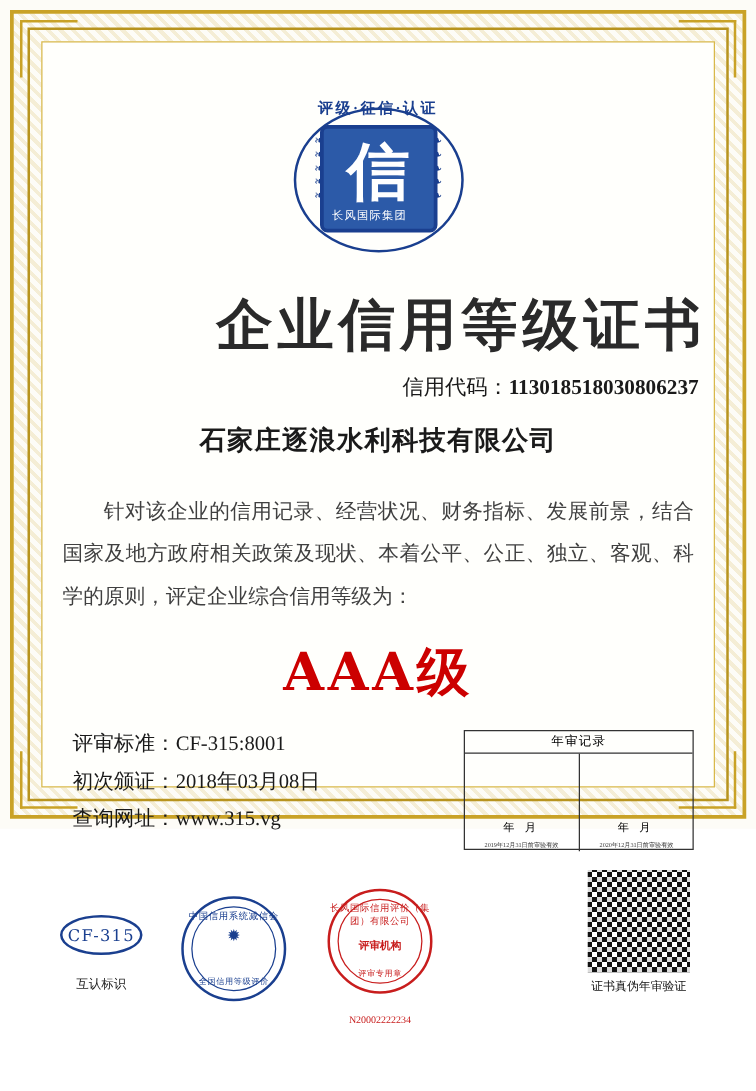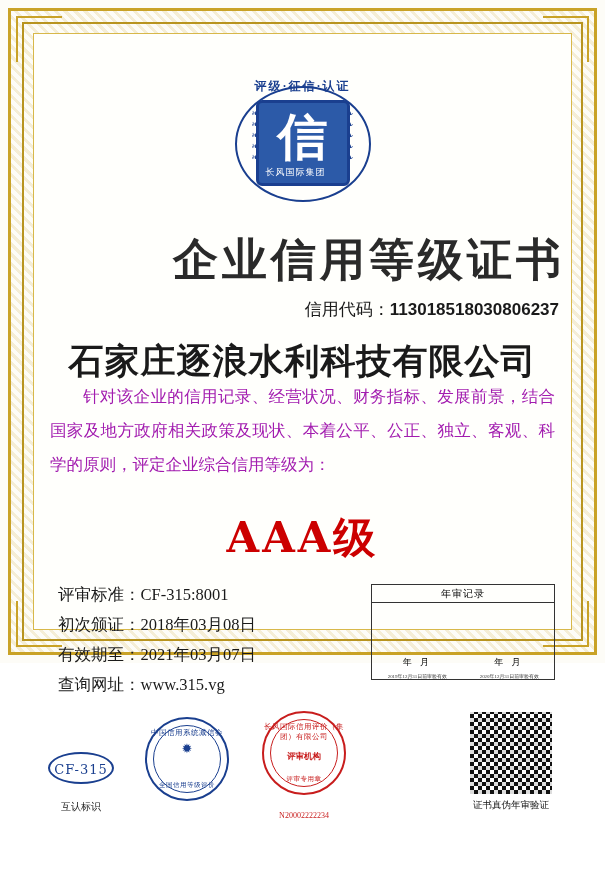--- a/index.html
+++ b/index.html
@@ -149,41 +149,41 @@
     font-family: "DejaVu Serif", serif;
   }
   .code-line {
     position: absolute;
     right: 6px;
     top: 258px;
     font-size: 17px;
     color: #1a1a1a;
     letter-spacing: 0px;
   }
-  .code-line b { font-family: Liberation Sans, sans-serif; }
+  .code-line b { font-family: Liberation Serif, serif; }
   .company {
     position: absolute;
     left: 0; right: 0;
     top: 298px;
     text-align: center;
-    font-size: 35px;
+    font-size: 21px;
     font-weight: bold;
     letter-spacing: 1px;
     color: #1a1a1a;
     font-family: "DejaVu Serif", serif;
   }
 
   .body-text {
     position: absolute;
     left: 10px;
     right: 10px;
-    top: 340px;
+    top: 352px;
     font-size: 16.5px;
     line-height: 34px;
-    color: #a21caf;
+    color: #404040;
     text-align: justify;
   }
   .body-text p { margin: 0; text-indent: 33px; }
 
   .grade {
     position: absolute;
     left: 0; right: 0;
     top: 470px;
     text-align: center;
     color: #cc0000;
@@ -217,21 +217,20 @@
     height: 17px;
     border-bottom: 1px solid #333;
     font-size: 10px;
     text-align: center;
     line-height: 17px;
     letter-spacing: 1px;
   }
   .review-cells {
     display: flex;
     height: 78px;
-    align-items: flex-end;
   }
   .review-cell {
     flex: 1;
     position: relative;
     box-sizing: border-box;
   }
   .review-cell + .review-cell { border-left: 1px solid #333; }
   .review-cell .ym {
     position: absolute;
     left: 0; right: 0;
@@ -316,21 +315,21 @@
     left: 0; right: 0; top: 22px;
     font-size: 13px;
   }
   .blue { color: #1a3f8f; }
   .red { color: #c81d1d; }
 
   
   .qr-wrap {
     position: absolute;
     right: 8px;
-    top: 16px;
+    top: 0;
     width: 92px;
     text-align: center;
   }
   .qr {
     width: 84px;
     height: 84px;
     margin: 0 auto;
     background-color: #ffffff;
     background-image:
       repeating-linear-gradient(0deg, #111 0px, #111 4px, #fff 4px, #fff 8px),
@@ -381,41 +380,40 @@
 
     <div class="body-text">
       <p>针对该企业的信用记录、经营状况、财务指标、发展前景，结合国家及地方政府相关政策及现状、本着公平、公正、独立、客观、科学的原则，评定企业综合信用等级为：</p>
     </div>
 
     <div class="grade">AAA级</div>
 
     <div class="info-block">
       <div>评审标准：CF-315:8001</div>
       <div>初次颁证：2018年03月08日</div>
-      <div>有效期至：2021年03月07日</div>
       <div>查询网址：www.315.vg</div>
     </div>
 
     <div class="review-box">
       <div class="review-title">年审记录</div>
       <div class="review-cells">
         <div class="review-cell">
           <div class="ym">年  月</div>
           <div class="tiny">2019年12月31日前审验有效</div>
         </div>
         <div class="review-cell">
           <div class="ym">年  月</div>
           <div class="tiny">2020年12月31日前审验有效</div>
         </div>
       </div>
     </div>
 
     <div class="seals">
 
-      <div class="seal" style="left:8px; top:57px;">
+      <div class="seal" style="left:8px; top:37px;">
         <div class="seal-ellipse">CF-315</div>
         <div class="seal-caption">互认标识</div>
       </div>
 
       <div class="seal" style="left:105px; top:22px;text-align:center;">
         <div class="seal-circle blue">
           <div class="seal-inner-ring"></div>
           <div class="seal-top-text">中国信用系统减信会</div>
           <div class="seal-star">✹</div>
           <div class="seal-bot-text">全国信用等级评价</div>

